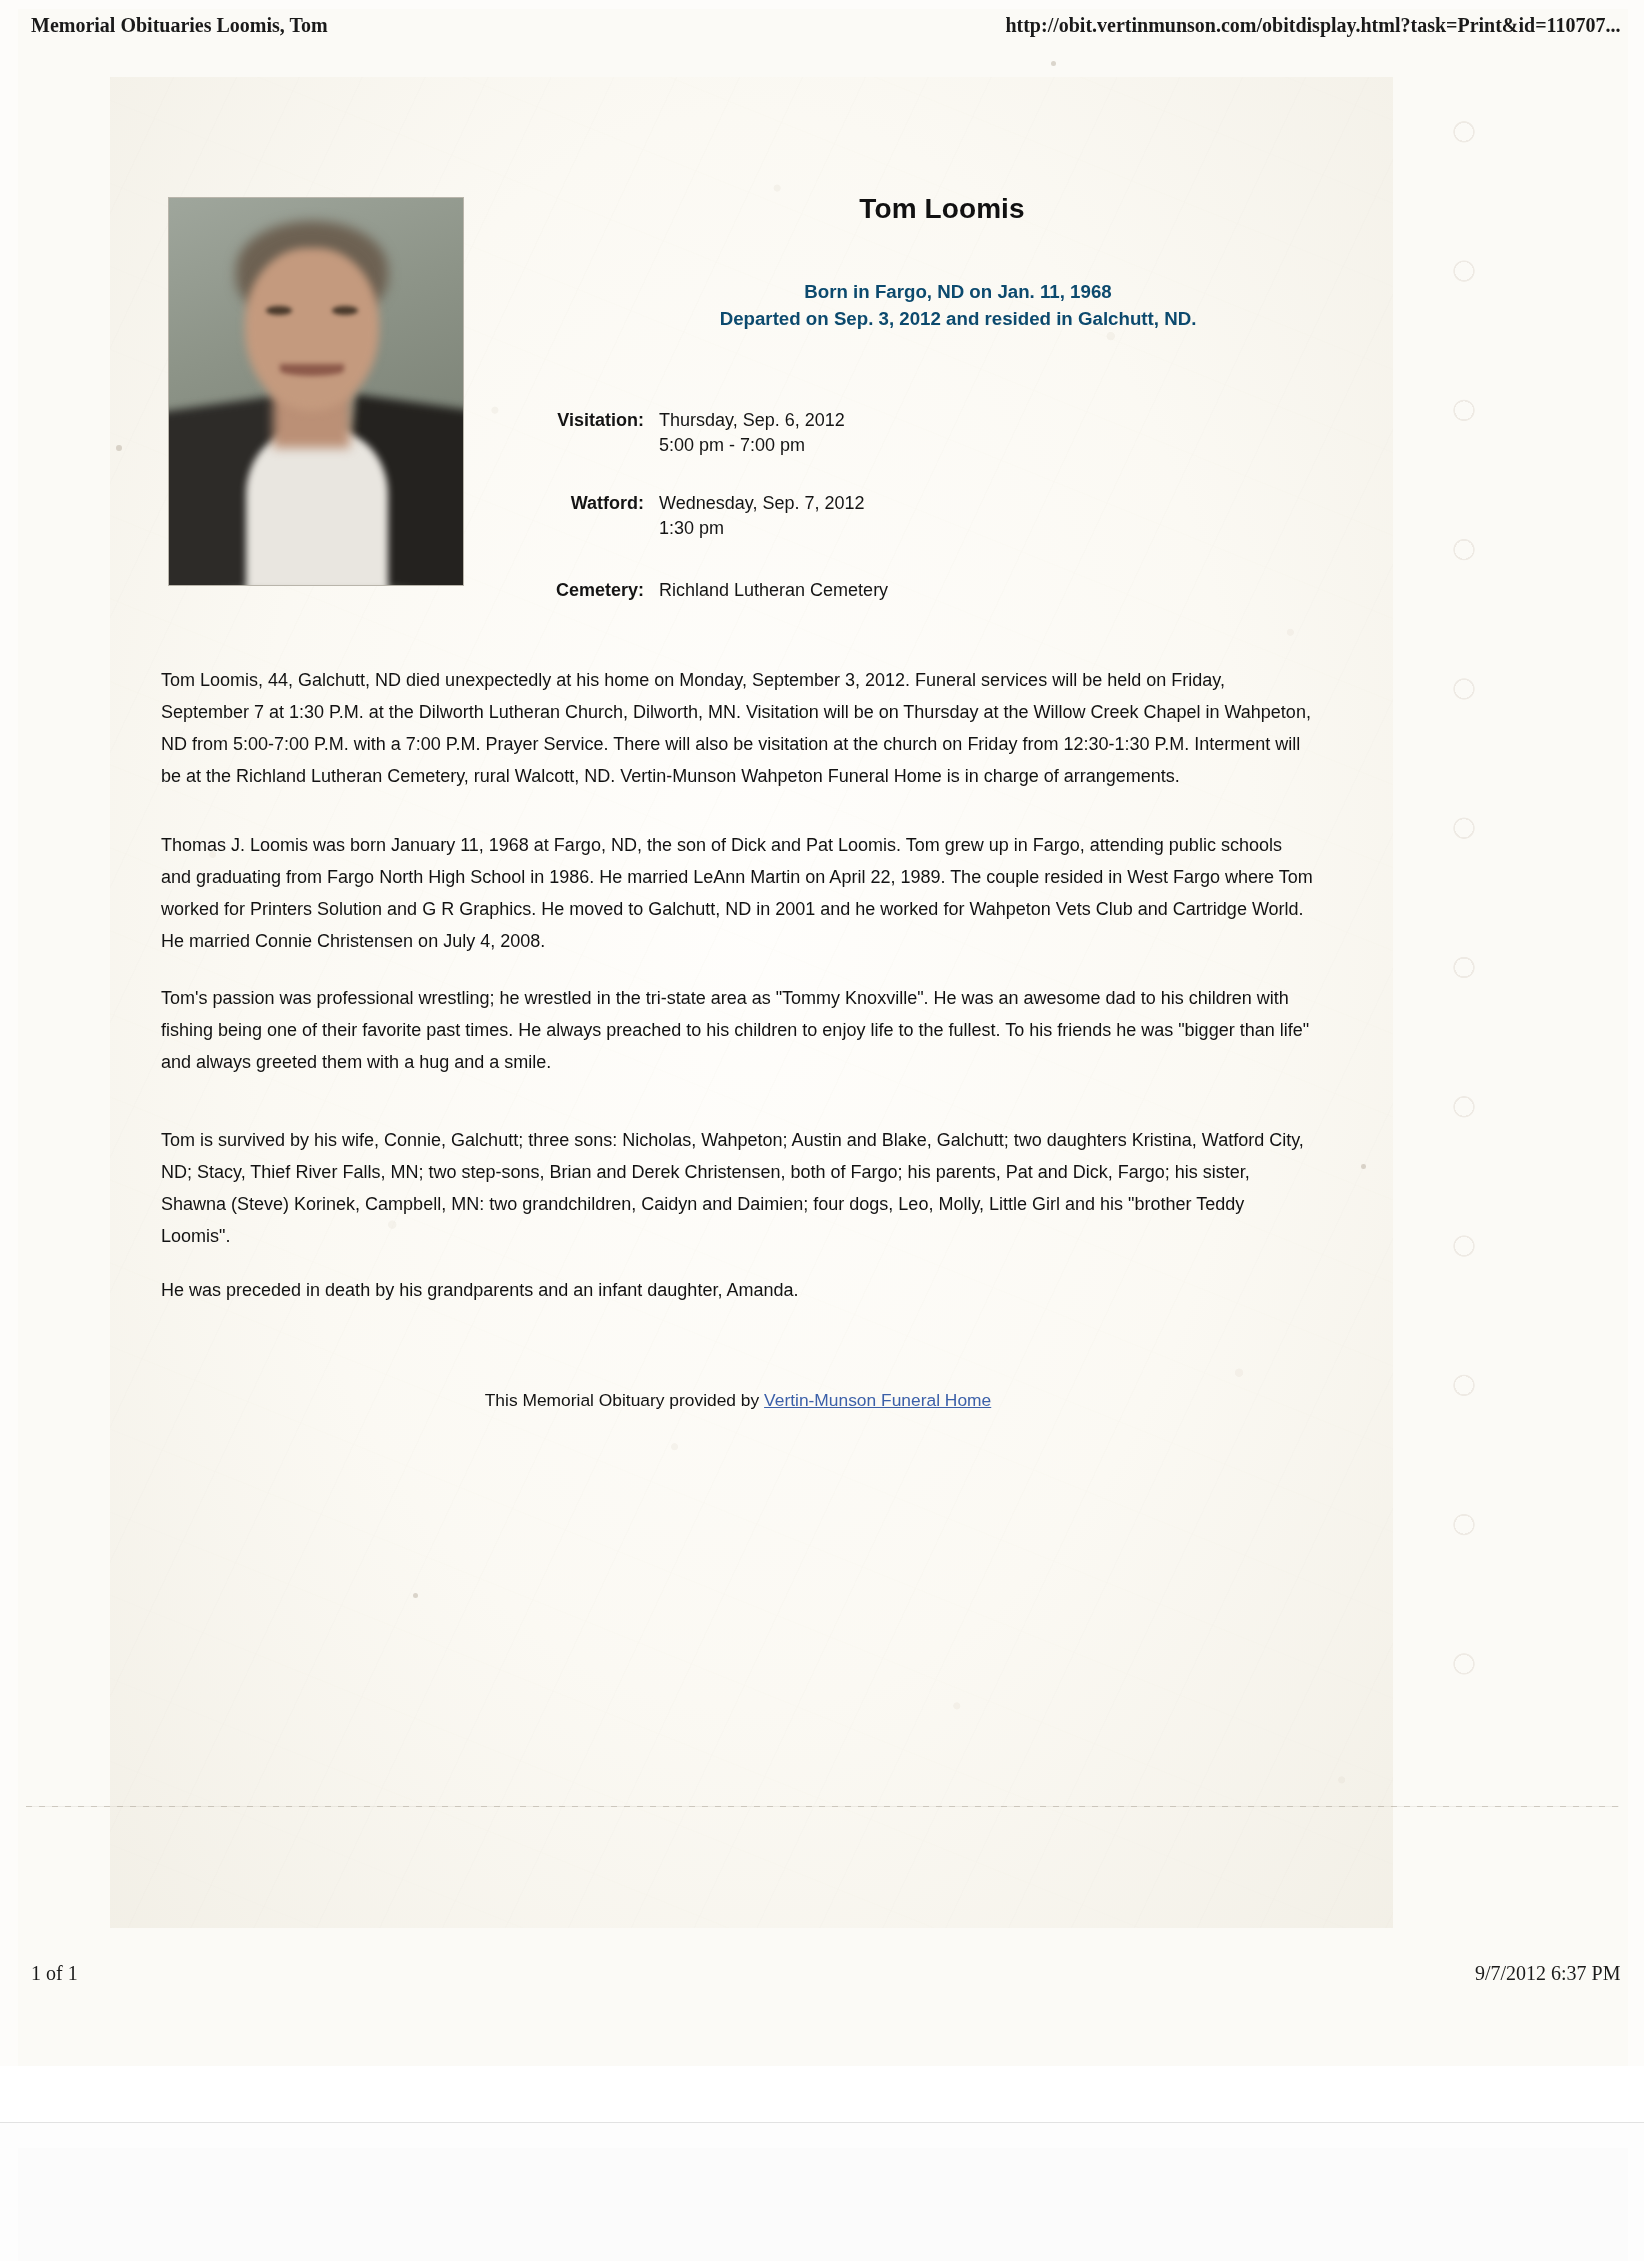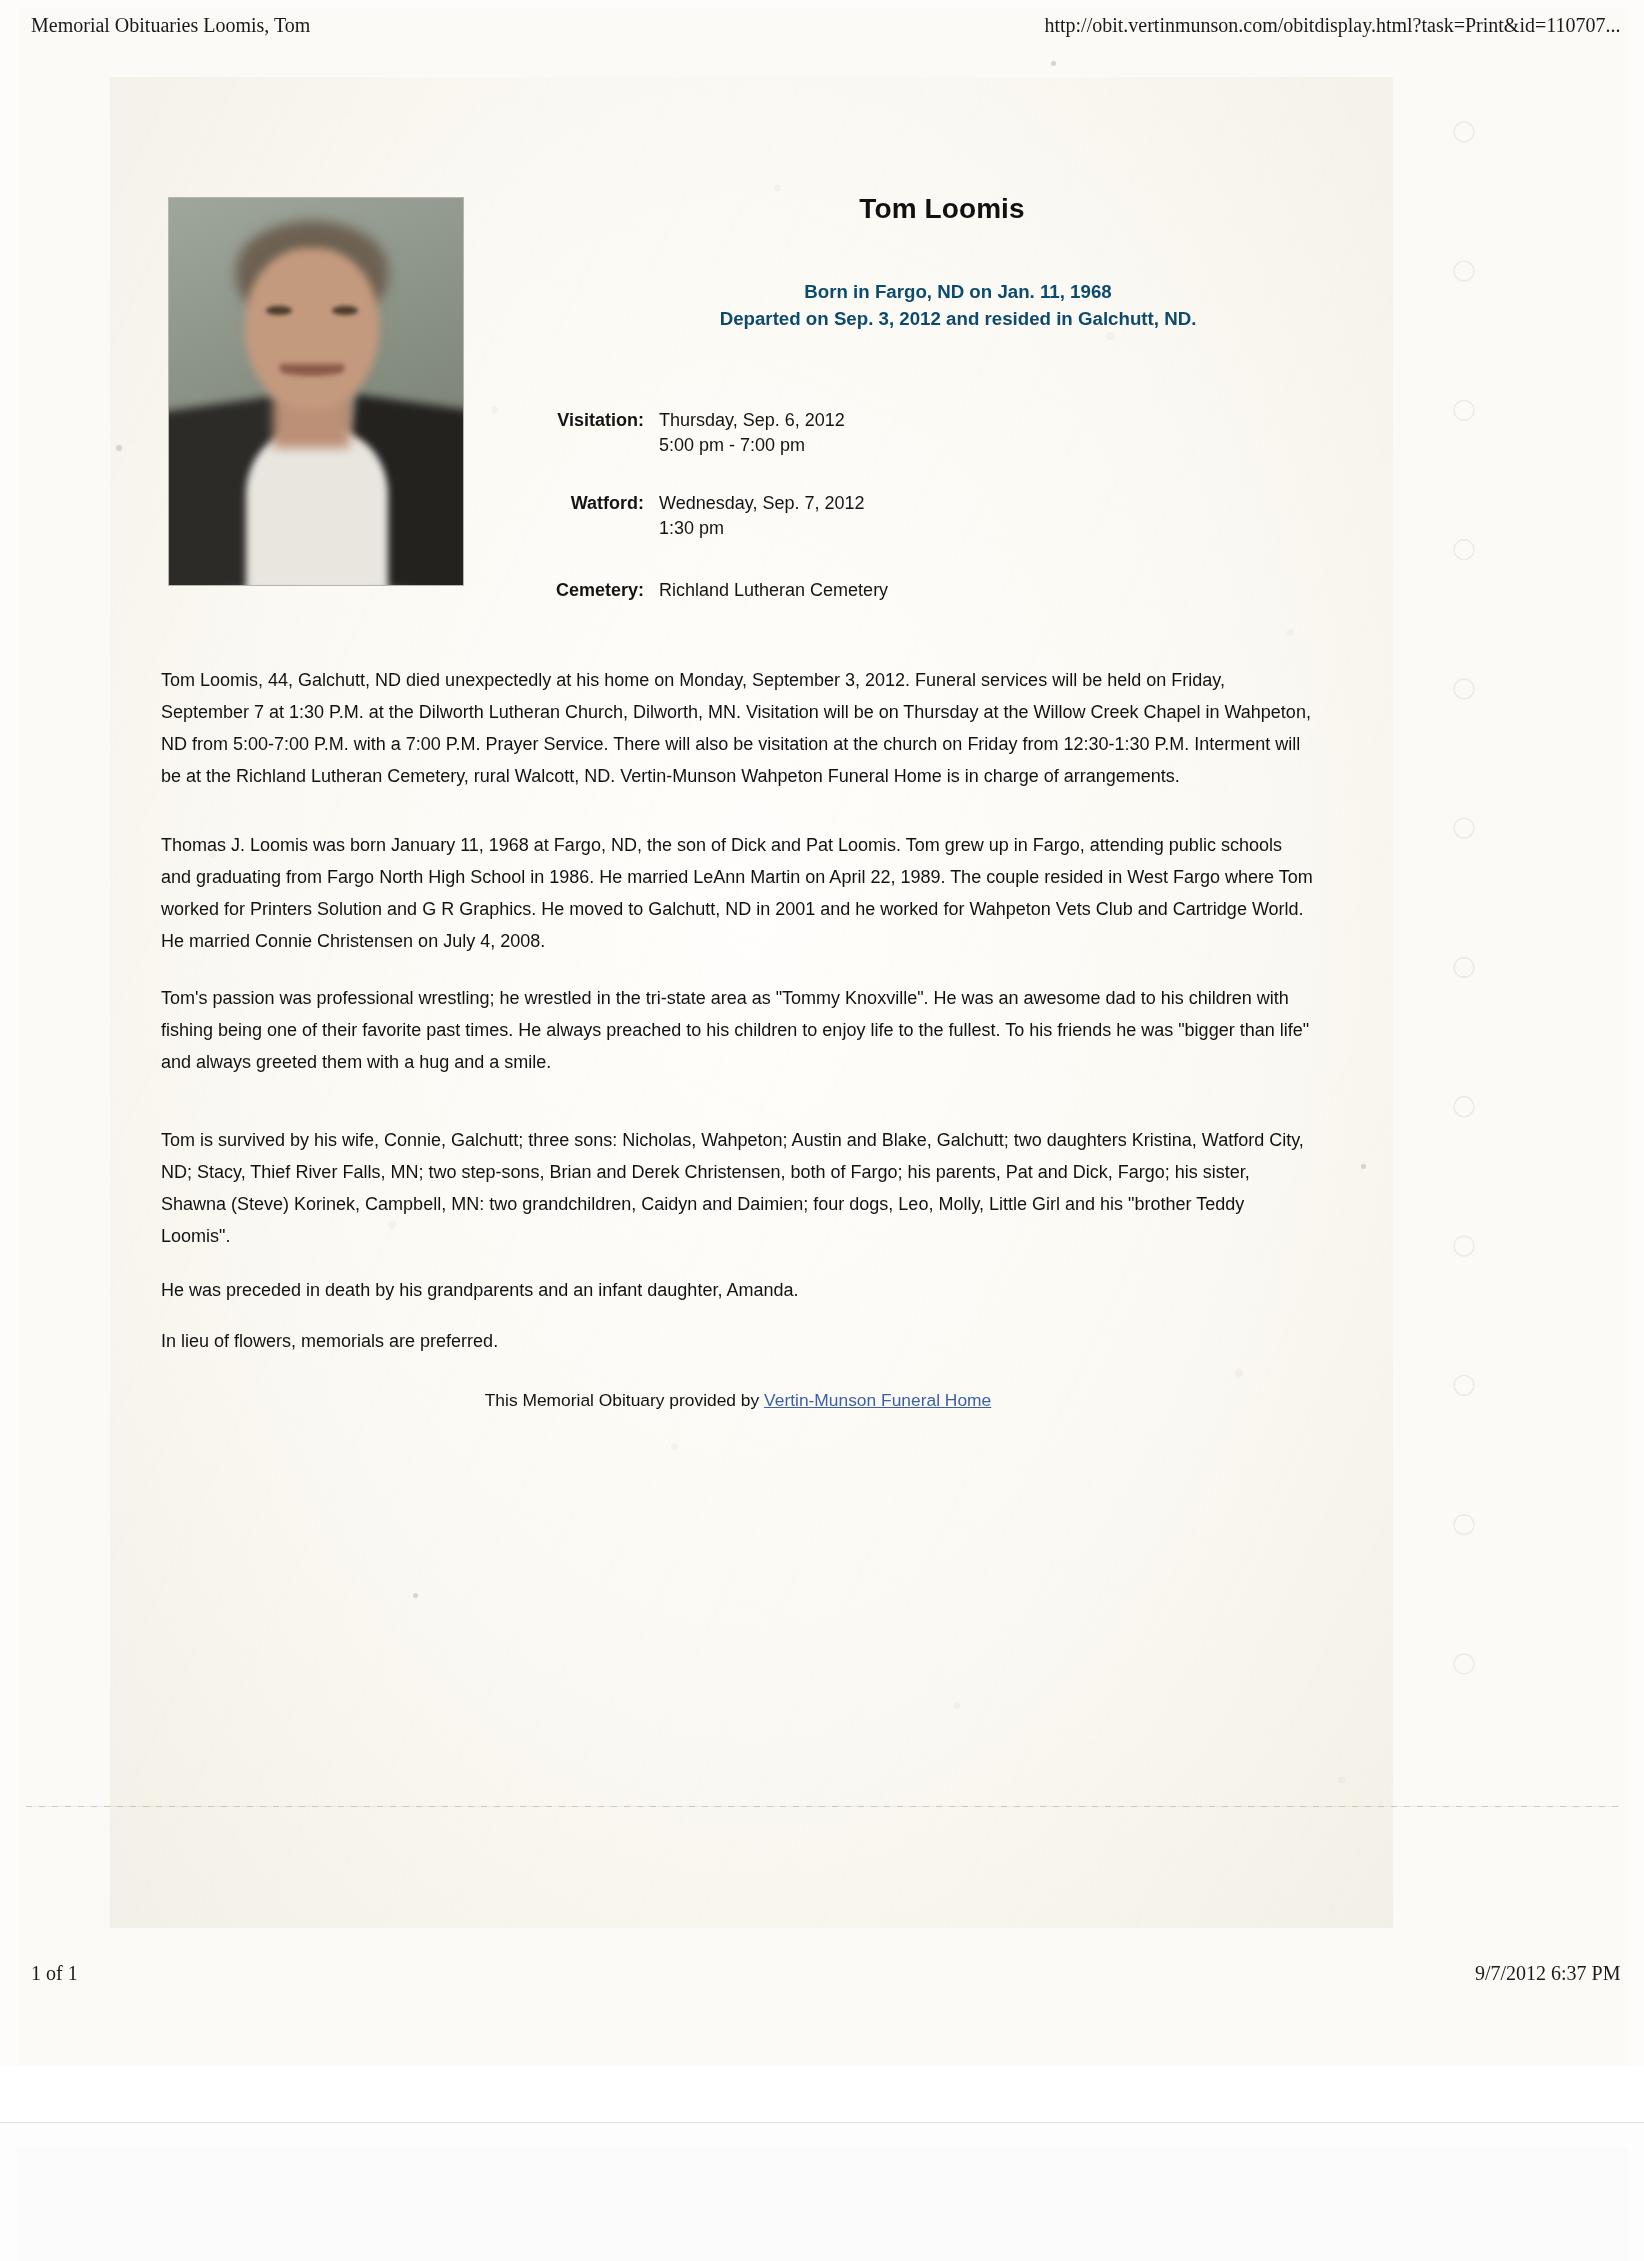--- a/index.html
+++ b/index.html
@@ -118,20 +118,21 @@
 
   
   .print-header {
     position: absolute;
     left: 0; top: 14px;
     width: 1645px;
     height: 28px;
     font-family: "Liberation Serif", serif;
     font-size: 20px;
     color: #1a1a1a;
+    font-weight: bold;
   }
   .print-header .ph-left {
     position: absolute;
     left: 31px; top: 0;
     white-space: nowrap;
   }
   .print-header .ph-right {
     position: absolute;
     right: 24.5px; top: 0;
     white-space: nowrap;
@@ -382,21 +383,20 @@
   <div class="detail-row r-cemetery">
     <div class="detail-label">Cemetery:</div>
     <div class="detail-value">Richland Lutheran Cemetery</div>
   </div>
 
   <div class="body-para p1">Tom Loomis, 44, Galchutt, ND died unexpectedly at his home on Monday, September 3, 2012. Funeral services will be held on Friday, September 7 at 1:30 P.M. at the Dilworth Lutheran Church, Dilworth, MN. Visitation will be on Thursday at the Willow Creek Chapel in Wahpeton, ND from 5:00-7:00 P.M. with a 7:00 P.M. Prayer Service. There will also be visitation at the church on Friday from 12:30-1:30 P.M. Interment will be at the Richland Lutheran Cemetery, rural Walcott, ND. Vertin-Munson Wahpeton Funeral Home is in charge of arrangements.</div>
   <div class="body-para p2">Thomas J. Loomis was born January 11, 1968 at Fargo, ND, the son of Dick and Pat Loomis. Tom grew up in Fargo, attending public schools and graduating from Fargo North High School in 1986. He married LeAnn Martin on April 22, 1989. The couple resided in West Fargo where Tom worked for Printers Solution and G R Graphics. He moved to Galchutt, ND in 2001 and he worked for Wahpeton Vets Club and Cartridge World. He married Connie Christensen on July 4, 2008.</div>
   <div class="body-para p3">Tom's passion was professional wrestling; he wrestled in the tri-state area as "Tommy Knoxville". He was an awesome dad to his children with fishing being one of their favorite past times. He always preached to his children to enjoy life to the fullest. To his friends he was "bigger than life" and always greeted them with a hug and a smile.</div>
   <div class="body-para p4">Tom is survived by his wife, Connie, Galchutt; three sons: Nicholas, Wahpeton; Austin and Blake, Galchutt; two daughters Kristina, Watford City, ND; Stacy, Thief River Falls, MN; two step-sons, Brian and Derek Christensen, both of Fargo; his parents, Pat and Dick, Fargo; his sister, Shawna (Steve) Korinek, Campbell, MN: two grandchildren, Caidyn and Daimien; four dogs, Leo, Molly, Little Girl and his "brother Teddy Loomis".</div>
   <div class="body-para p5">He was preceded in death by his grandparents and an infant daughter, Amanda.</div>
-  <div class="body-para p6">In lieu of flowers, memorials are preferred.</div>
 
   <div class="provided-by">
     <span>This Memorial Obituary provided by </span><a href="#">Vertin-Munson Funeral Home</a>
   </div>
 
 </div>
 
 <div class="print-footer">
   <div class="pf-left">1 of 1</div>
   <div class="pf-right">9/7/2012 6:37 PM</div>

